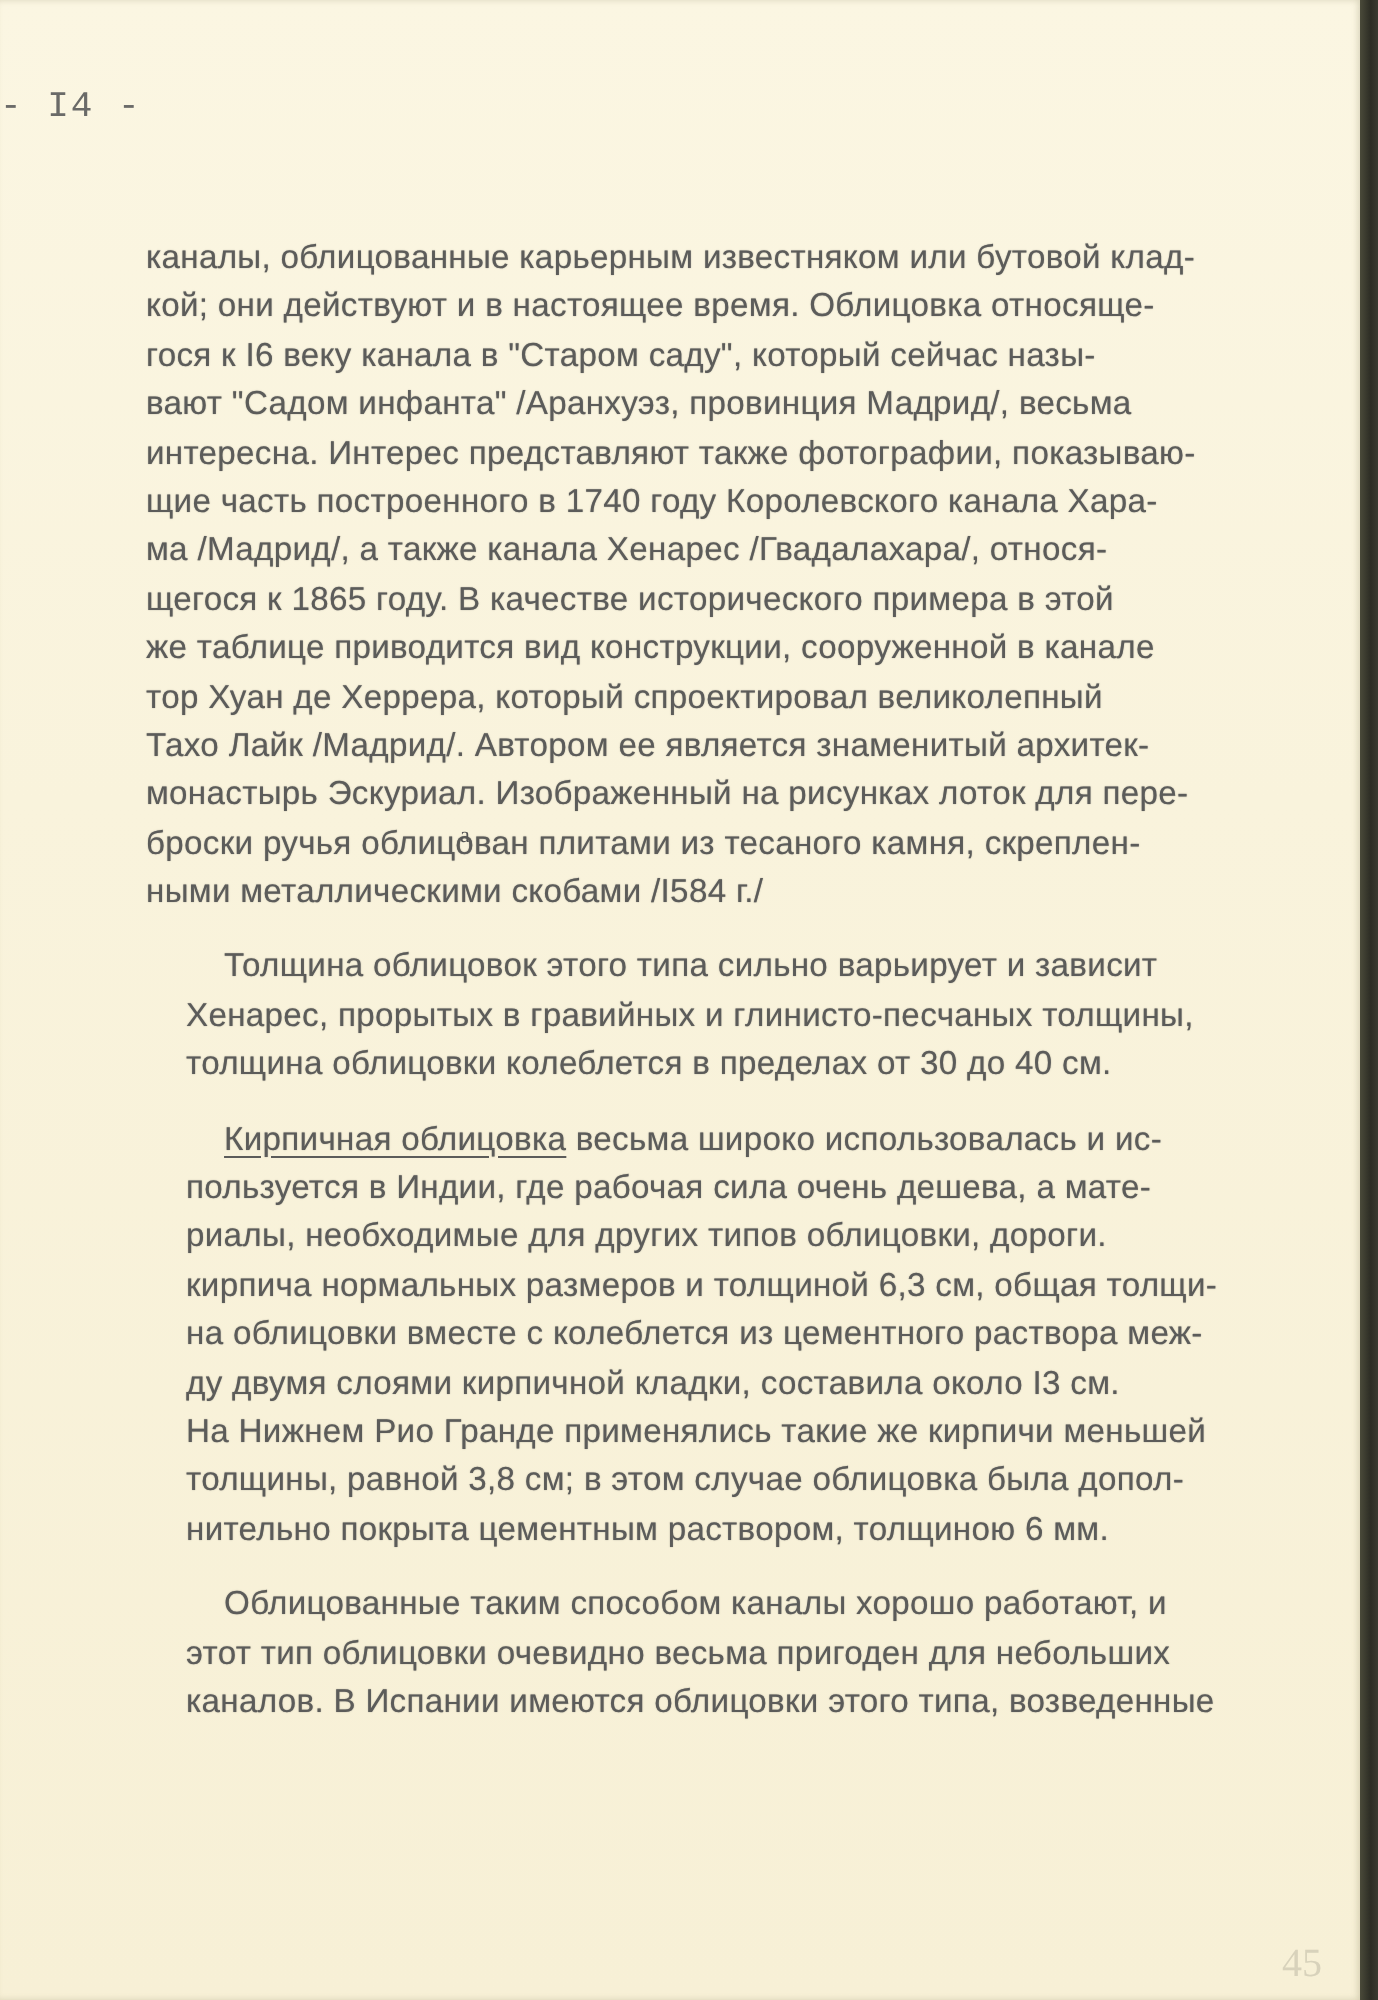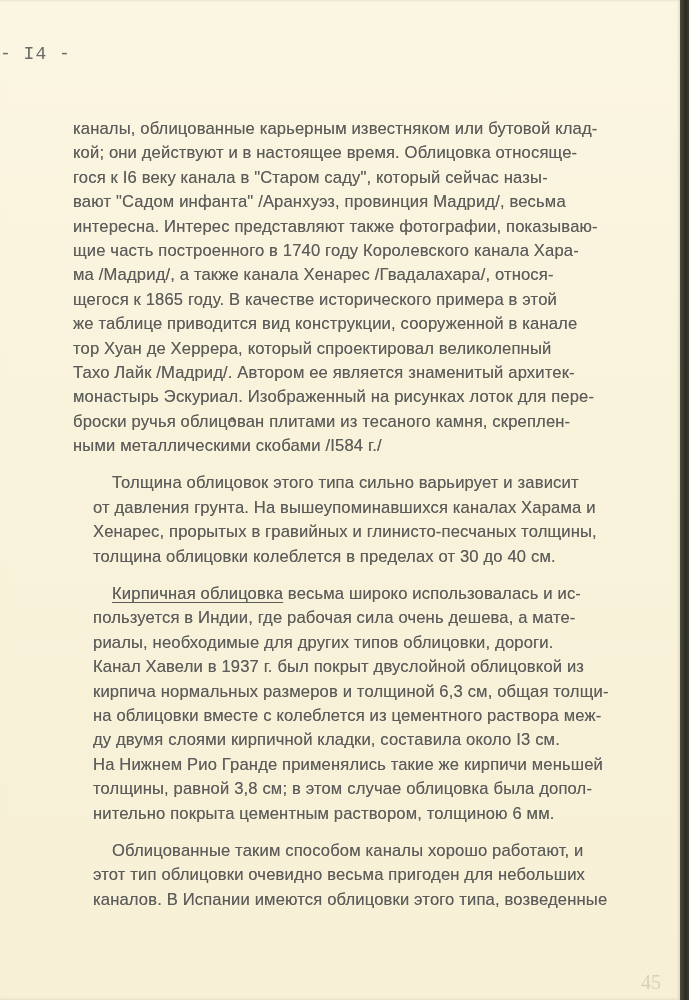--- a/index.html
+++ b/index.html
@@ -100,29 +100,27 @@
         <span class="line">щегося к 1865 году. В качестве исторического примера в этой</span>
         <span class="line">же таблице приводится вид конструкции, сооруженной в канале</span>
         <span class="line">тор Хуан де Херрера, который спроектировал великолепный</span>
         <span class="line">Тахо Лайк /Мадрид/. Автором ее является знаменитый архитек-</span>
         <span class="line">монастырь Эскуриал. Изображенный на рисунках лоток для пере-</span>
         <span class="line">броски ручья облицован плитами из тесаного камня, скреплен-</span>
         <span class="line">ными металлическими скобами /I584 г./</span>
       </div>
     <div class="para" id="para-1">
         <span class="line">    Толщина облицовок этого типа сильно варьирует и зависит</span>
-        <span class="line">от давления грунта. На вышеупоминавшихся каналах Харама и</span>
         <span class="line">Хенарес, прорытых в гравийных и глинисто-песчаных толщины,</span>
         <span class="line">толщина облицовки колеблется в пределах от 30 до 40 см.</span>
       </div>
     <div class="para" id="para-2">
         <span class="line">    <span class="u">Кирпичная облицовка</span> весьма широко использовалась и ис-</span>
         <span class="line">пользуется в Индии, где рабочая сила очень дешева, а мате-</span>
         <span class="line">риалы, необходимые для других типов облицовки, дороги.</span>
-        <span class="line">Канал Хавели в 1937 г. был покрыт двуслойной облицовкой из</span>
         <span class="line">кирпича нормальных размеров и толщиной 6,3 см, общая толщи-</span>
         <span class="line">на облицовки вместе с колеблется из цементного раствора меж-</span>
         <span class="line">ду двумя слоями кирпичной кладки, составила около I3 см.</span>
         <span class="line">На Нижнем Рио Гранде применялись такие же кирпичи меньшей</span>
         <span class="line">толщины, равной 3,8 см; в этом случае облицовка была допол-</span>
         <span class="line">нительно покрыта цементным раствором, толщиною 6 мм.</span>
       </div>
     <div class="para" id="para-3">
         <span class="line">    Облицованные таким способом каналы хорошо работают, и</span>
         <span class="line">этот тип облицовки очевидно весьма пригоден для небольших</span>

